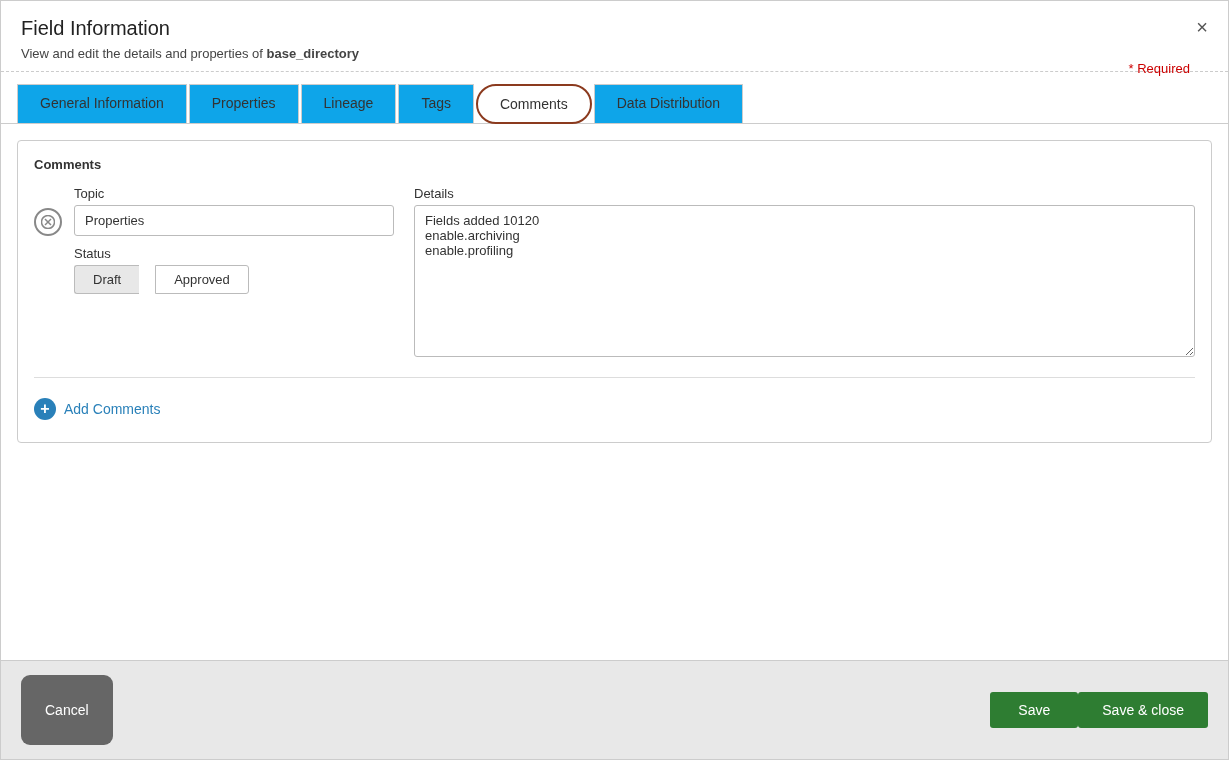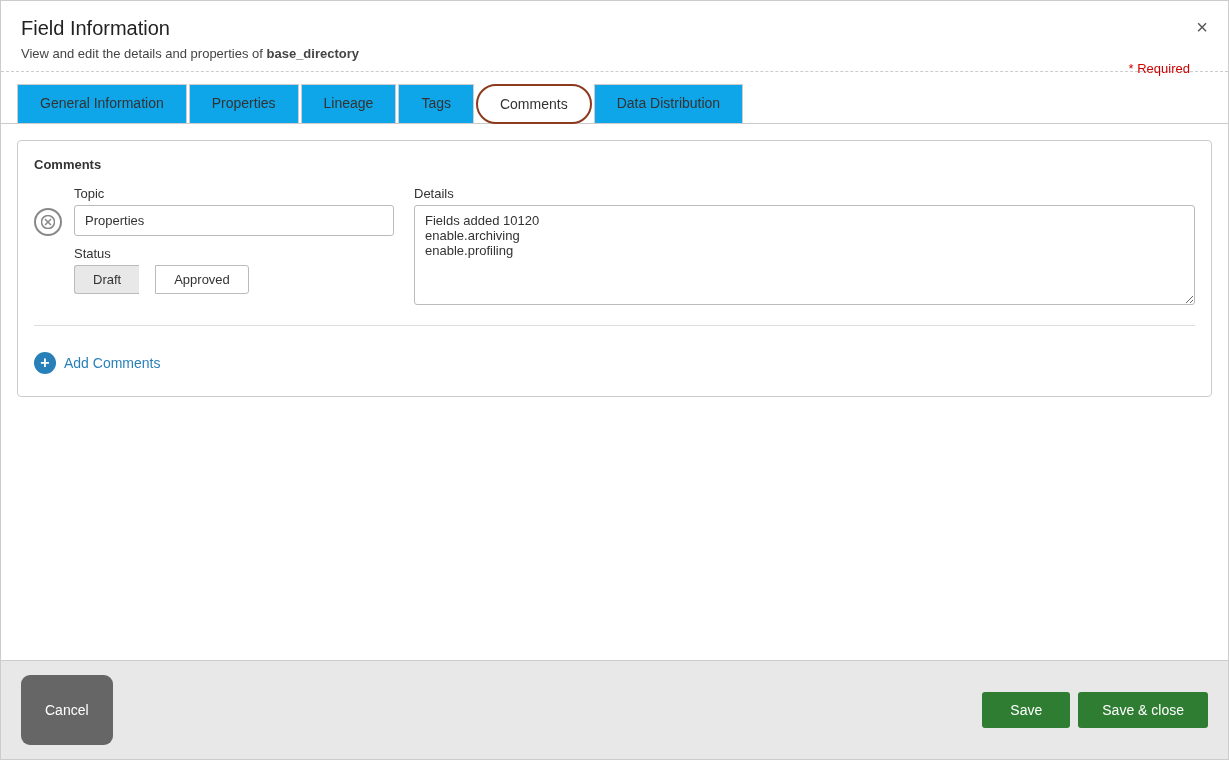--- a/index.html
+++ b/index.html
@@ -127,21 +127,21 @@
       color: #333;
       margin-bottom: 14px;
     }
 
     .comment-row {
       display: flex;
       align-items: flex-start;
       gap: 12px;
       padding-bottom: 20px;
       border-bottom: 1px solid #ddd;
-      margin-bottom: 20px;
+      margin-bottom: 14px;
     }
 
     .remove-btn {
       width: 28px;
       height: 28px;
       border-radius: 50%;
       border: 2px solid #888;
       background: #fff;
       display: flex;
       align-items: center;
@@ -183,21 +183,21 @@
       padding: 7px 10px;
       border: 1px solid #bbb;
       border-radius: 3px;
       font-size: 13px;
       color: #333;
       outline: none;
     }
 
     .textarea-input {
       width: 100%;
-      height: 100px;
+      height: 152px;
       padding: 7px 10px;
       border: 1px solid #bbb;
       border-radius: 3px;
       font-size: 13px;
       color: #333;
       resize: vertical;
       outline: none;
       font-family: inherit;
     }
 
@@ -272,21 +272,20 @@
       background: #666;
       color: #fff;
       border: none;
       border-radius: 9px;
       cursor: pointer;
       font-size: 14px;
     }
 
     .footer-right {
       display: flex;
-      gap: 8px;
     }
 
     .btn-save {
       padding: 10px 28px;
       background: #2e7d32;
       color: #fff;
       border: none;
       border-radius: 3px;
       cursor: pointer;
       font-size: 14px;

